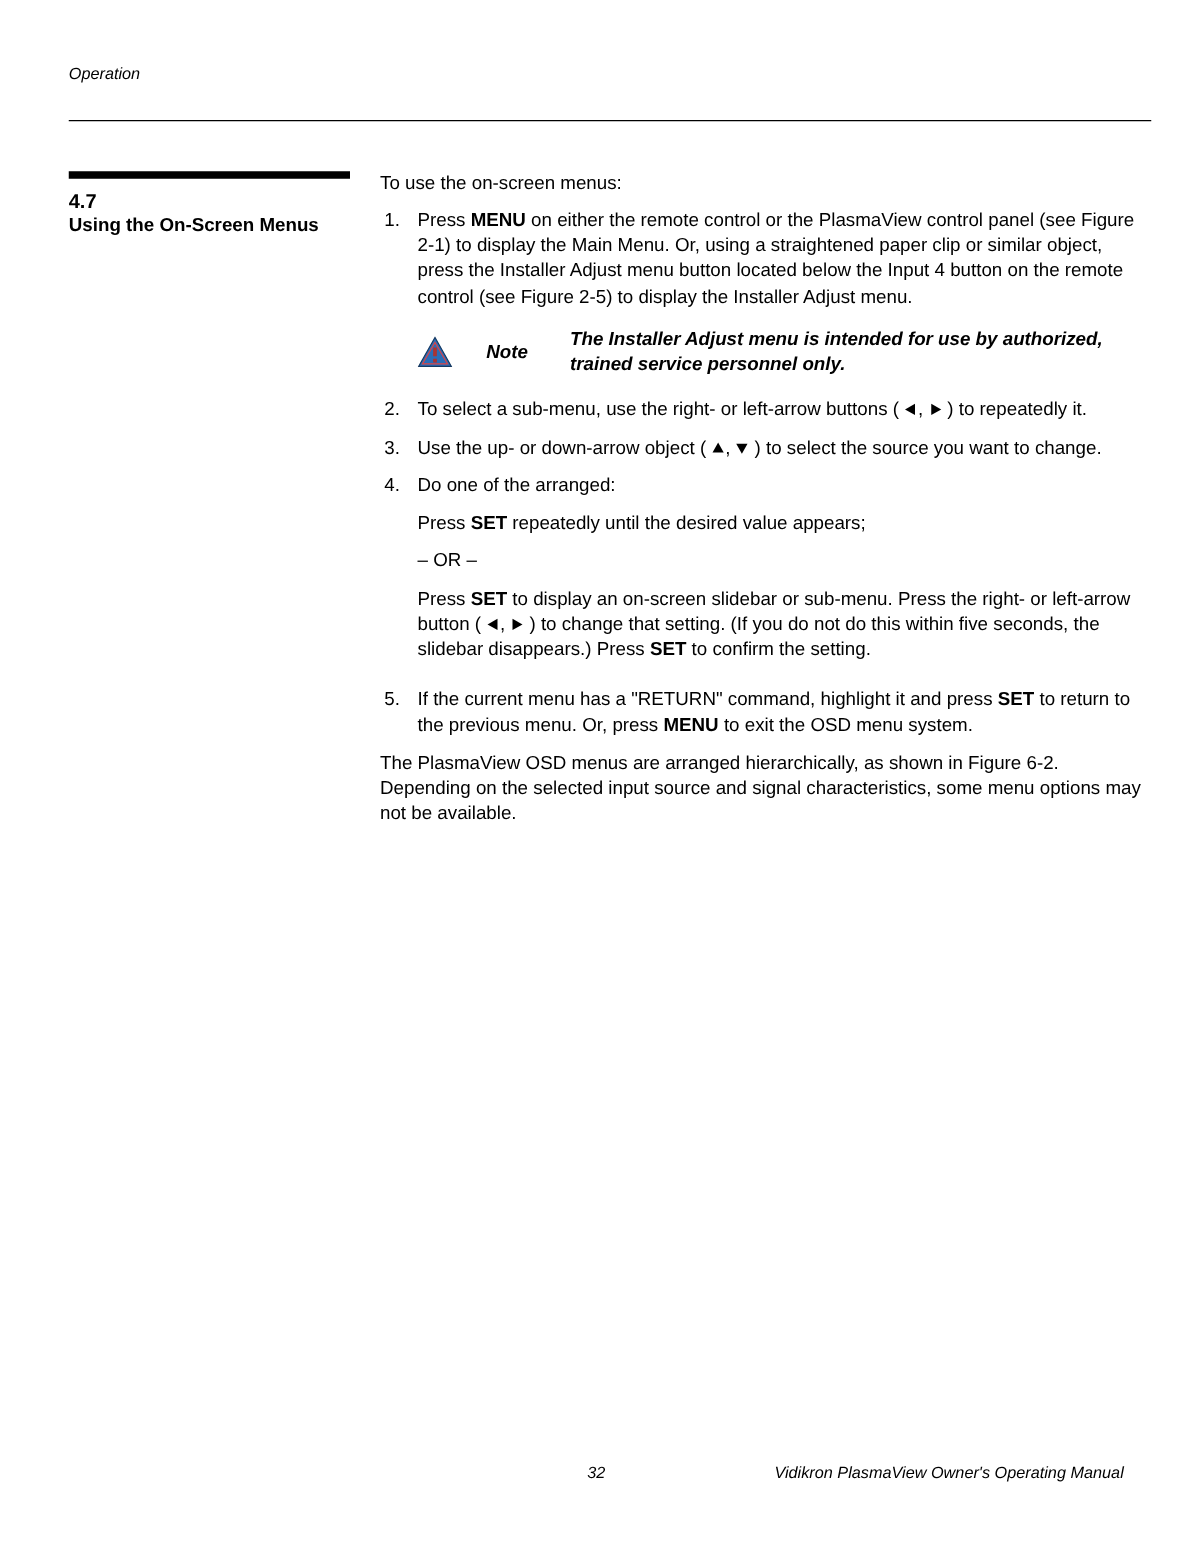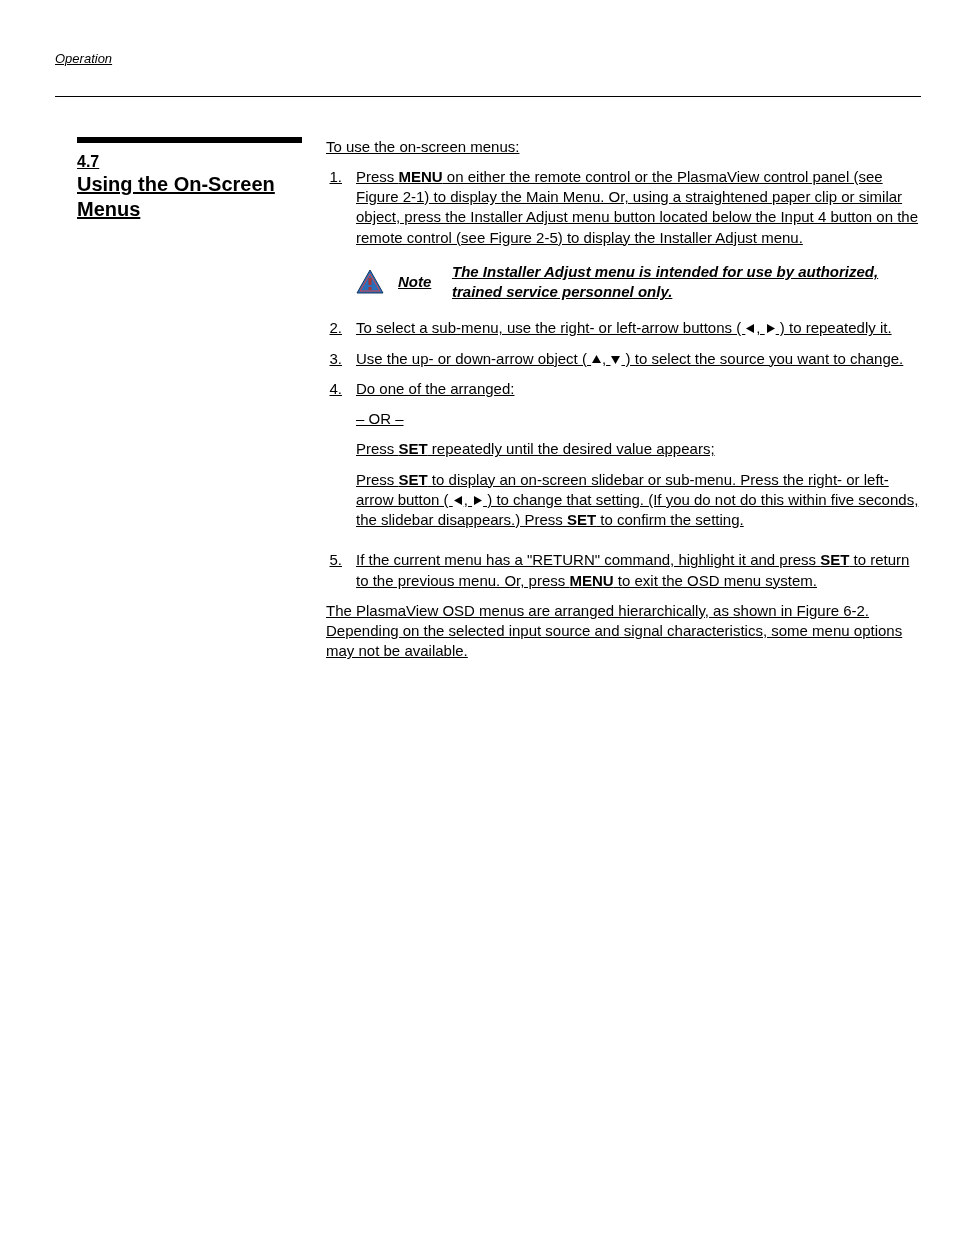--- a/index.html
+++ b/index.html
@@ -10,54 +10,52 @@
     background: #fff;
     width: 954px;
     height: 1235px;
     position: relative;
     line-height: 1.35;
   }
   .page {
     padding: 50px 33px 0 55px;
     height: 100%;
     position: relative;
-    text-decoration: underline;
   }
   .running-head {
     font-style: italic;
     font-size: 13px;
     margin-bottom: 28px;
   }
   .rule {
     border: none;
     border-top: 1px solid #000;
     margin-bottom: 40px;
   }
   .content {
     display: flex;
     gap: 24px;
   }
   .sidebar {
     width: 225px;
     flex-shrink: 0;
-    margin-left: 22px;
   }
   .section-bar {
     height: 6px;
     background: #000;
     width: 100%;
     margin-bottom: 8px;
   }
   .section-num {
     font-weight: 700;
     font-size: 16px;
   }
   .section-title {
     font-weight: 700;
-    font-size: 20px;
+    font-size: 15px;
     line-height: 1.25;
   }
   .main {
     flex: 1;
   }
   .intro { margin-bottom: 10px; }
   ol.steps { list-style: none; }
   ol.steps > li {
     display: flex;
     gap: 14px;
@@ -66,21 +64,21 @@
   ol.steps > li > .num {
     width: 16px;
     text-align: right;
     flex-shrink: 0;
   }
   ol.steps > li > .body { flex: 1; }
   .bold { font-weight: 700; }
   .note-block {
     display: flex;
     align-items: center;
-    gap: 14px;
+    gap: 27px;
     margin: 14px 0 16px 30px;
   }
   .note-icon {
     width: 28px; height: 26px;
     flex-shrink: 0;
   }
   .note-label {
     font-style: italic;
     font-weight: 700;
     font-size: 15px;
@@ -174,24 +172,24 @@
               </svg><span>, </span><svg class="arrow" width="11" height="11" viewBox="0 0 11 11">
                 <polygon points="1,2 10,2 5.5,10" fill="#000"></polygon>
               </svg><span> ) to select the source you want to change.</span>
           </span>
         </li>
 
         <li>
           <span class="num">4.</span>
           <span class="body">
             <span>Do one of the arranged:</span>
-            <p class="subpara">– OR –</p>
             <p class="subpara">
               <span>Press </span><span class="bold">SET</span><span> repeatedly until the desired value appears;</span>
             </p>
+            <p class="subpara">– OR –</p>
             <p class="subpara">
               <span>Press </span><span class="bold">SET</span><span> to display an on-screen slidebar or sub-menu. Press the right- or left-arrow button ( </span><svg class="arrow" width="11" height="11" viewBox="0 0 11 11">
                   <polygon points="9,1 9,10 1,5.5" fill="#000"></polygon>
                 </svg><span>, </span><svg class="arrow" width="11" height="11" viewBox="0 0 11 11">
                   <polygon points="2,1 2,10 10,5.5" fill="#000"></polygon>
                 </svg><span> ) to change that setting. (If you do not do this within five seconds, the slidebar disappears.) Press </span><span class="bold">SET</span><span> to confirm the setting.</span>
             </p>
           </span>
         </li>
 
@@ -201,13 +199,18 @@
             <span>If the current menu has a "RETURN" command, highlight it and press </span><span class="bold">SET</span><span> to return to the previous menu. Or, press </span><span class="bold">MENU</span><span> to exit the OSD menu system.</span>
           </span>
         </li>
 
       </ol>
 
       <p class="closing">The PlasmaView OSD menus are arranged hierarchically, as shown in Figure 6-2. Depending on the selected input source and signal characteristics, some menu options may not be available.</p>
     </main>
   </div>
 
+  <div class="footer">
+    <span></span>
+    <span class="pagenum">32</span>
+    <span>Vidikron PlasmaView Owner's Operating Manual</span>
+  </div>
 </div>
 
 </body></html>

